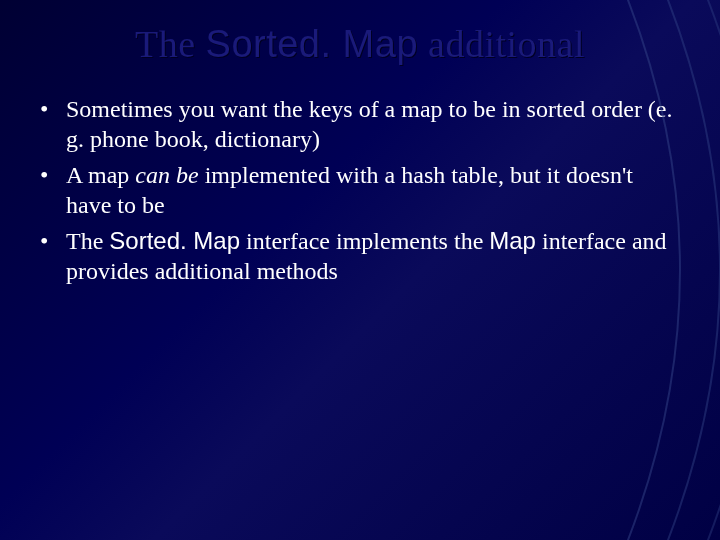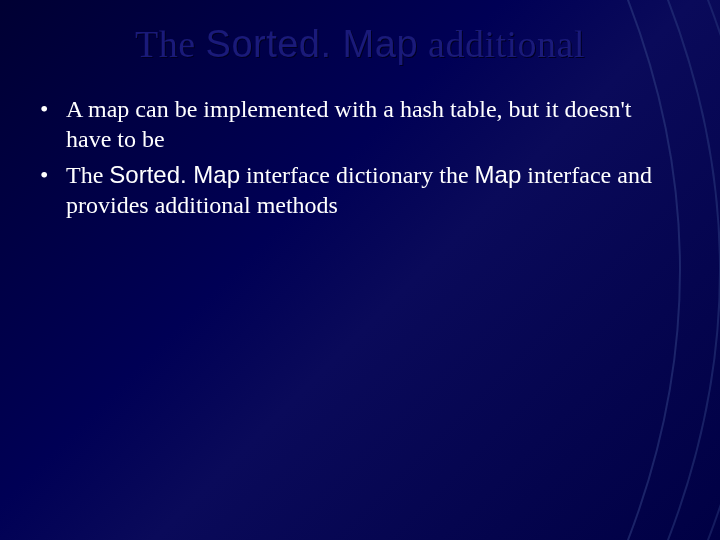--- a/index.html
+++ b/index.html
@@ -55,20 +55,21 @@
     text-indent: -26px;
   }
   li::before {
     content: "•";
     color: #ffffff;
     display: inline-block;
     width: 26px;
     text-indent: 0;
   }
   .ital {
+    font-style: italic;
   }
   .code {
     font-family: Arial, Helvetica, sans-serif;
     text-align: center;
   }
 </style>
 </head>
 <body>
 
 <div class="deco">
@@ -79,16 +80,17 @@
     <path d="M 180 -20 Q 300 270 180 560" stroke="#334488" stroke-width="2" fill="none" opacity="0.35"></path>
   </svg>
 </div>
 
 <div class="title">
   <span>The </span><span class="code">Sorted. Map</span><span> additional</span>
 </div>
 
 <div class="content">
   <ul id="bullets">
+      <li><span>Sometimes you want the keys of a map to be in sorted order (e. g. phone book, dictionary)</span></li>
       <li><span>A map </span><span class="ital">can be</span><span> implemented with a hash table, but it doesn't have to be</span></li>
-      <li><span>The </span><span class="code">Sorted. Map</span><span> interface dictionary the </span><span class="code">Map</span><span> interface and provides additional methods</span></li>
+      <li><span>The </span><span class="code">Sorted. Map</span><span> interface implements the </span><span class="code">Map</span><span> interface and provides additional methods</span></li>
     </ul>
 </div>
 
 </body></html>

